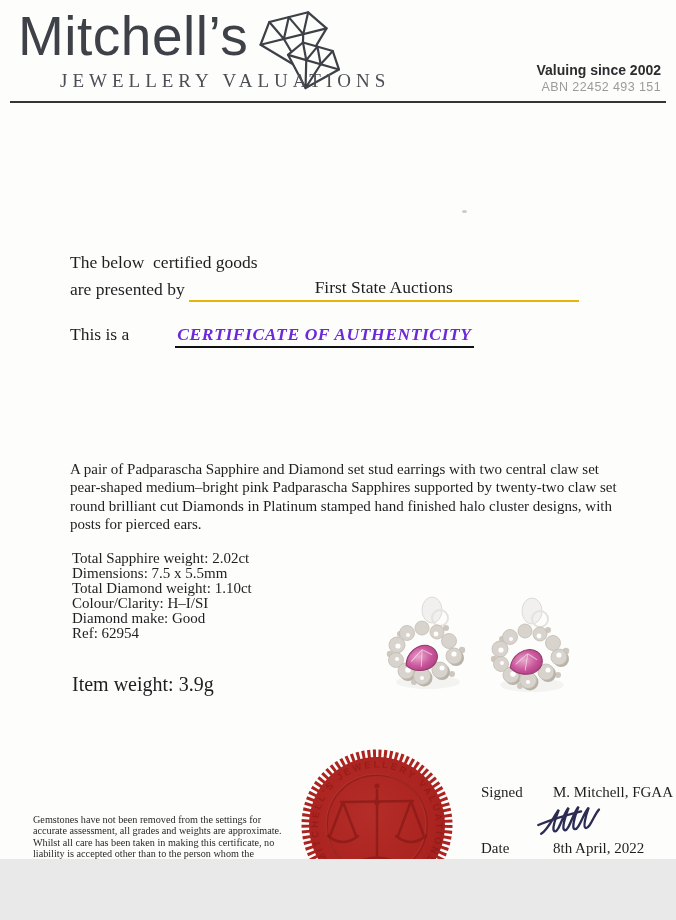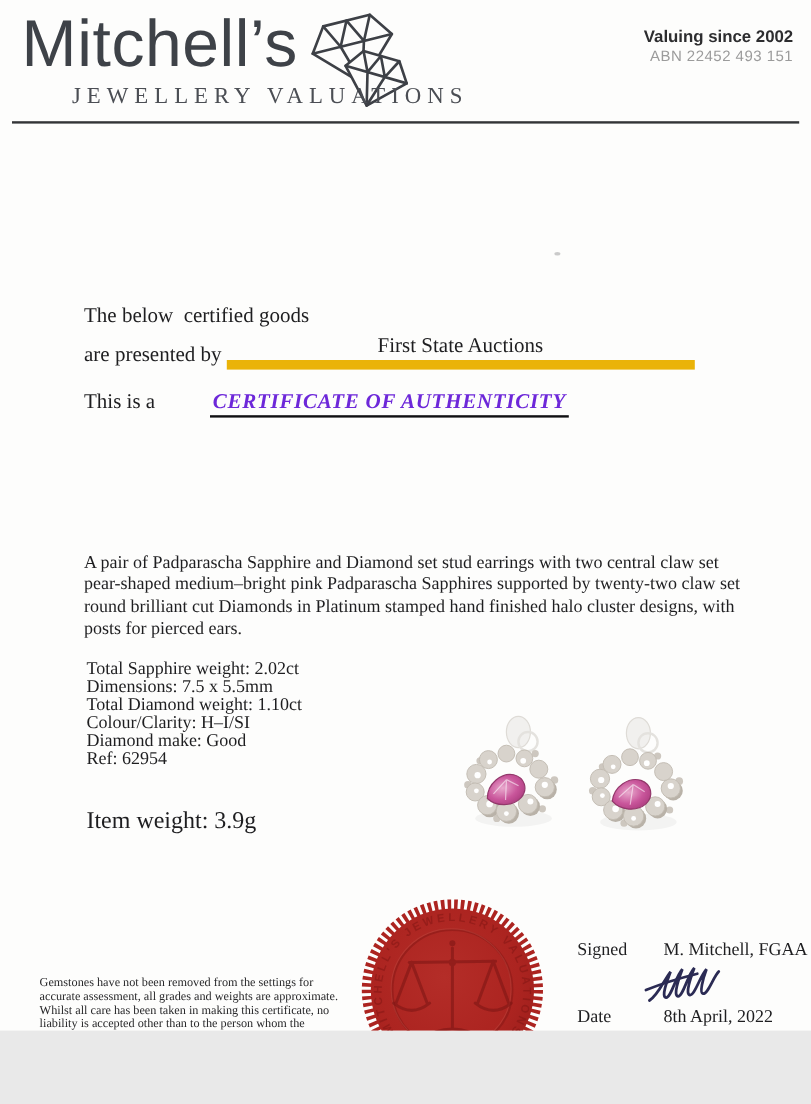--- a/index.html
+++ b/index.html
@@ -18,33 +18,33 @@
   .logo-diamonds { position:absolute; left:256px; top:4px; }
   .brand-sub {
     position:absolute; left:20px; top:70px;
     font-family:Liberation Serif, serif;
     font-size:19px; letter-spacing:5px; color:#4b4e54;margin-left:40px;
   }
   .header-right {
     position:absolute; right:15px; top:22px; text-align:right;
     font-family:"Liberation Sans", sans-serif;
   }
-  .tagline { font-size:14px; font-weight:bold; color:#2d2d2f; }
+  .tagline { font-size:14px; font-weight:bold; color:#2d2d2f;margin-top:40px; }
   .abn { font-size:12.5px; color:#9b9b9b; margin-top:2px; letter-spacing:0.4px; }
   .rule { position:absolute; left:10px; right:10px; top:101px; height:2px; background:#333537; }
 
   .artifact { position:absolute; left:462px; top:210px; width:5px; height:3px;
     background:#bdbdbd; border-radius:50%; opacity:.8; }
 
   
   .goods { position:absolute; left:70px; top:250px; font-size:17.5px; line-height:25px; }
   .goods-line1 { white-space:pre; }
   .goods-line2 { display:flex; align-items:flex-end; }
   .presenter-seg {
-    width:390px; margin-left:4px; border-bottom:8px solid #eab308;
+    width:390px; margin-left:4px; border-bottom:2px solid #eab308;
     text-align:center; white-space:nowrap;
   }
 
   
   .titleline { position:absolute; left:70px; top:324px; font-size:17.5px; display:flex; }
   .title-main {
     margin-left:46px; font-weight:bold; font-size:17.5px; letter-spacing:0.6px;
     border-bottom:2.5px solid #101012; padding:0 2px 1px 2px; color:#6d28d9;font-style:italic;
   }
 

